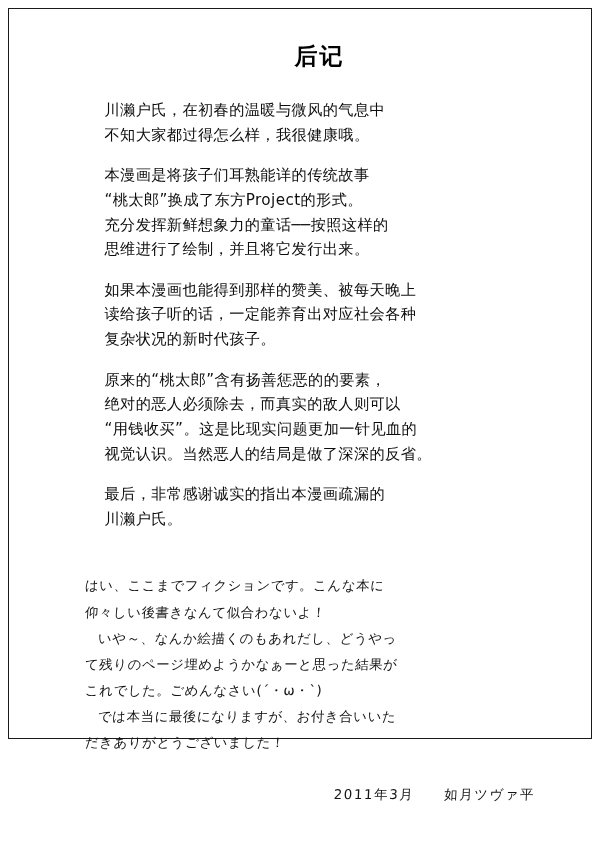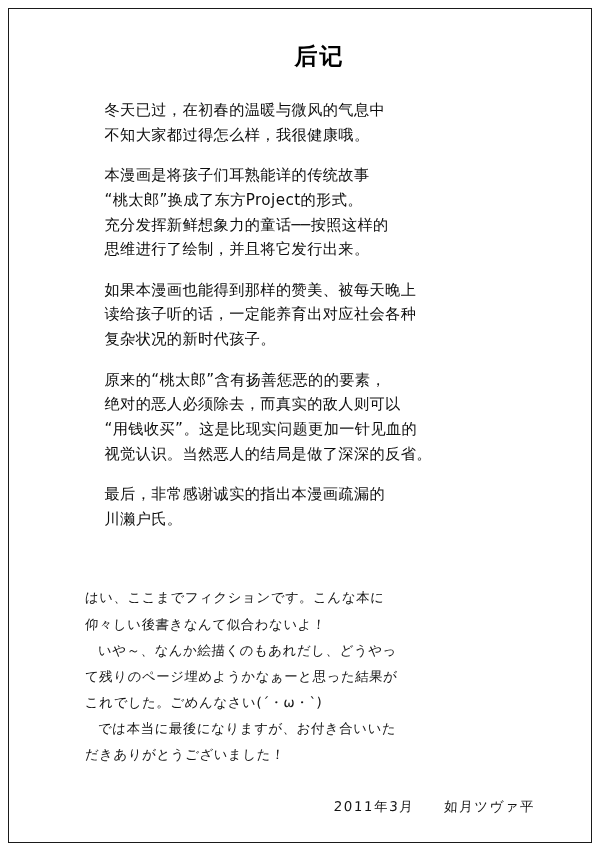--- a/index.html
+++ b/index.html
@@ -13,21 +13,21 @@
     font-family: "DejaVu Sans", "Liberation Sans", sans-serif;
     color: #111111;
     overflow: hidden;
     position: relative;
   }
   .page {
     position: absolute;
     left: 8px;
     top: 8px;
     width: 584px;
-    height: 835px;
+    height: 731px;
     border: 1px solid #1a1a1a;
     box-sizing: border-box;
     background: #ffffff;
     padding-left: 39px;
   }
   .title {
     text-align: center;
     font-size: 23px;
     font-weight: bold;
     letter-spacing: 2px;
@@ -40,21 +40,21 @@
     padding-top: 26px;
   }
   .para {
     font-size: 15.2px;
     line-height: 1.62;
     letter-spacing: 0.4px;
     color: #0d0d0d;
     margin-bottom: 16px;
     white-space: pre-line;
   }
-  .para:last-child { margin-bottom: 12px; }
+  .para:last-child { margin-bottom: 0; }
 
   .hand-block {
     margin: 0 auto;
     width: 470px;
     padding-top: 42px;
   }
   .hand-line {
     font-family: "DejaVu Sans", "Liberation Sans", sans-serif;
     font-size: 13.4px;
     line-height: 1.95;
@@ -79,21 +79,21 @@
   .sig-name { display: inline-block; }
 </style>
 </head>
 <body>
 
 <div class="page">
 
   <div class="title">后记</div>
 
   <div class="body-block">
-    <div class="para">冬天已过，在初春的温暖与微风的气息中
+    <div class="para">川濑户氏，在初春的温暖与微风的气息中
 不知大家都过得怎么样，我很健康哦。</div>
     <div class="para">本漫画是将孩子们耳熟能详的传统故事
 “桃太郎”换成了东方Project的形式。
 充分发挥新鲜想象力的童话──按照这样的
 思维进行了绘制，并且将它发行出来。</div>
     <div class="para">如果本漫画也能得到那样的赞美、被每天晚上
 读给孩子听的话，一定能养育出对应社会各种
 复杂状况的新时代孩子。</div>
     <div class="para">原来的“桃太郎”含有扬善惩恶的的要素，
 绝对的恶人必须除去，而真实的敌人则可以

